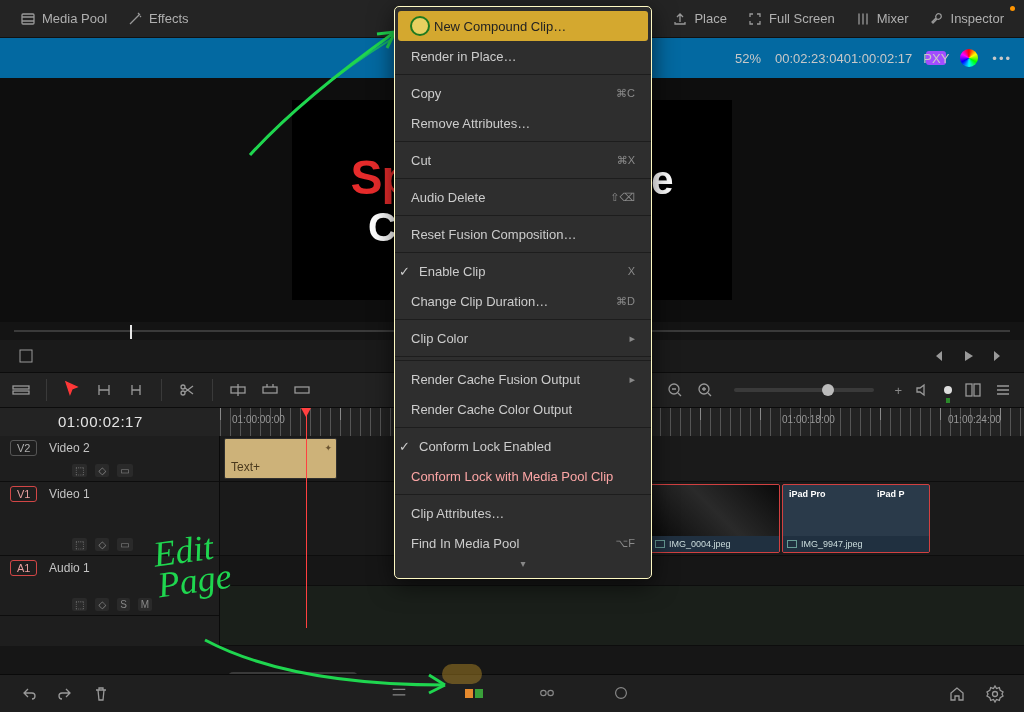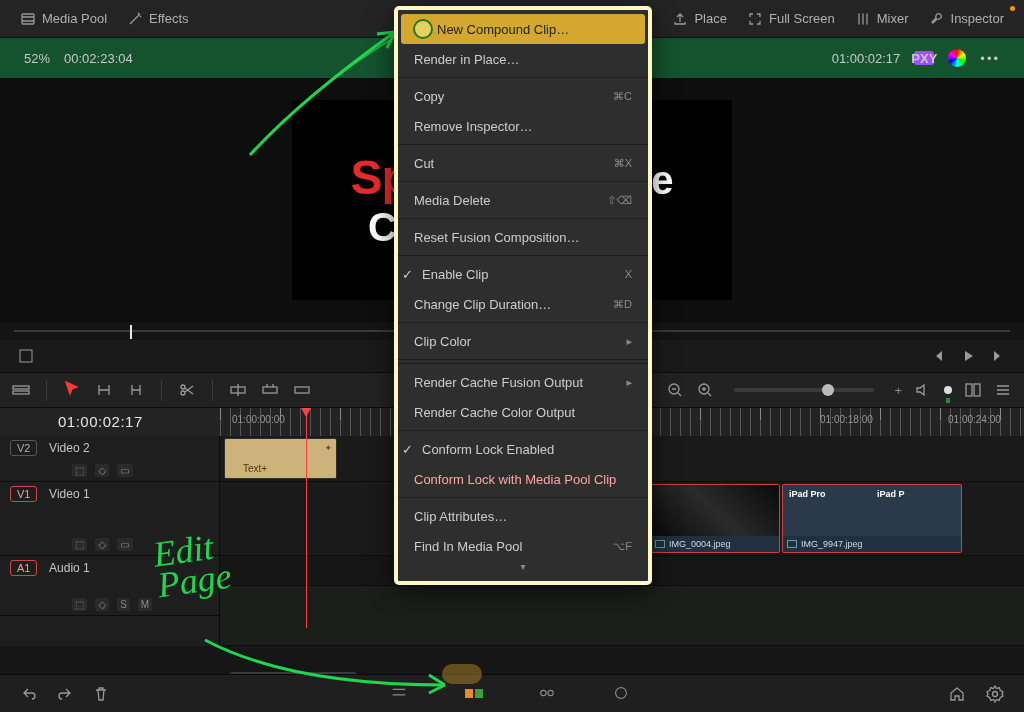--- a/index.html
+++ b/index.html
@@ -5,25 +5,25 @@
 *{margin:0;padding:0;box-sizing:border-box;font-family:-apple-system,BlinkMacSystemFont,'Segoe UI',Arial,sans-serif;-webkit-font-smoothing:antialiased}
 body{background:#1c1c1c;width:1024px;height:712px;overflow:hidden;position:relative;color:#b0b0b0;font-size:13px}
 
 .topbar{height:38px;background:#242424;display:flex;align-items:center;padding:0 10px;border-bottom:1px solid #111}
 .topbar .tbtn{display:flex;align-items:center;gap:6px;padding:4px 10px;cursor:pointer;font-size:13px}
 .topbar .tbtn svg{width:16px;height:16px;fill:none;stroke:#999;stroke-width:1.3}
 .topbar .spacer{flex:1}
 .topbar .tbtn.orange-dot{position:relative}
 .topbar .tbtn.orange-dot::after{content:"";position:absolute;top:-1px;right:-1px;width:5px;height:5px;background:#ff9500;border-radius:50%}
 
-.secbar{height:40px;background:#14532d;display:flex;align-items:center;padding:0 24px;justify-content:space-between}
+.secbar{height:40px;background:#0369a1;display:flex;align-items:center;padding:0 12px;justify-content:flex-end}
 .secbar .left,.secbar .right{display:flex;align-items:center;gap:14px}
 .secbar .left span,.secbar .right span{font-size:13px;color:#c8c8c8}
 .icon-pill{width:20px;height:14px;border-radius:3px}
-.pill-purple{background:#a24dff;color:#fff;font-size:8px;display:flex;align-items:center;justify-content:center;font-weight:700}
+.pill-purple{background:#a24dff;color:#fff;font-size:8px;display:flex;align-items:center;justify-content:center;font-weight:400}
 .colorwheel{width:18px;height:18px;border-radius:50%;background:conic-gradient(red,yellow,lime,cyan,blue,magenta,red)}
 .ellipsis-icon{letter-spacing:2px;font-size:15px;color:#aaa}
 
 .viewer-row{height:244px;display:flex;background:#111}
 .viewer{flex:1;background:#0e0e0e;display:flex;align-items:center;justify-content:center;position:relative}
 .viewer .black-frame{width:440px;height:200px;background:#000;display:flex;flex-direction:column;align-items:center;justify-content:center}
 .title-red{color:#e62b2b;font-size:48px;font-weight:700;letter-spacing:-1px}
 .title-white{color:#fff;font-size:40px;font-weight:700}
 
 .scrub{height:18px;background:#141414;position:relative}
@@ -61,41 +61,41 @@
 .track-head .tname{font-size:12px;color:#c4c4c4}
 .track-head .ticons{position:absolute;bottom:4px;left:72px;display:flex;gap:8px}
 .track-head .ticons span{font-size:10px;color:#888;padding:1px 3px;background:#2a2a2a;border-radius:2px}
 .clips-count{padding:8px 14px;font-size:12px;color:#bbb;border-bottom:1px solid #0d0d0d;height:30px}
 .track-head.audio{height:60px}
 .tracks{flex:1;position:relative}
 .track-row{height:46px;border-bottom:1px solid #0d0d0d;position:relative}
 .track-row.video2{}
 .clip{position:absolute;top:2px;bottom:2px;border-radius:2px;overflow:hidden;border:1px solid #2e2e2e}
 .clip.text{background:#cdb279;left:4px;width:113px}
-.clip.text .lbl{position:absolute;bottom:4px;left:18px;font-size:10px;color:#4a3a1e}
+.clip.text .lbl{position:absolute;bottom:4px;left:6px;font-size:12px;color:#4a3a1e}
 .clip.text .fx{position:absolute;top:4px;right:4px;font-size:9px;color:#6a5430}
 .clip.img{background:#2a3a4a}
 .clip.img.selected{border:1px solid #d24040}
 .clip.img .thumb{position:absolute;inset:0 0 16px 0;background:linear-gradient(45deg,#333,#555,#333)}
 .clip.img .thumb.orange{background:linear-gradient(45deg,#c05020,#e08040,#803010)}
 .clip.img .thumb.dark{background:linear-gradient(45deg,#0a0a0a,#2a2a2a,#0a0a0a)}
 .clip.img .thumb.ipad{background:linear-gradient(45deg,#1a5020,#3aa050);position:relative}
 .clip.img .thumb.ipad::after{content:"iPad Pro";position:absolute;top:4px;left:6px;color:#fff;font-size:9px;font-weight:600}
 .clip.img .thumb.ipad2::after{content:"iPad P"}
 .clip.img .foot{position:absolute;bottom:0;left:0;right:0;height:16px;background:#203040;display:flex;align-items:center;gap:4px;padding:0 4px}
 .clip.img .foot .pic-icon{width:10px;height:8px;border:1px solid #8cb;opacity:.7}
 .clip.img .foot .fname{font-size:9px;color:#cdd;white-space:nowrap;overflow:hidden}
 .track-row.video1{height:74px}
 .track-row.audio{height:60px;background:#1a1f1a;position:relative}
 .track-row.gap{height:30px;background:#161616;border-bottom:1px solid #0d0d0d}
 
 .timeline-scroll{height:46px;background:#161616;position:relative}
 .timeline-scroll .bar{position:absolute;left:228px;width:130px;top:26px;height:10px;background:#3a3a3a;border-radius:5px}
 
-.ctx-menu{position:absolute;left:394px;top:6px;width:258px;background:#2e2e2e;border:4px solid #fef9c3;border-radius:5px;padding:4px 0;z-index:1000;box-shadow:0 6px 24px rgba(0,0,0,.6)}
+.ctx-menu{position:absolute;left:394px;top:6px;width:258px;background:#2e2e2e;border:1px solid #fef9c3;border-radius:5px;padding:4px 0;z-index:1000;box-shadow:0 6px 24px rgba(0,0,0,.6)}
 .ctx-item{height:30px;display:flex;align-items:center;padding:0 16px;font-size:13px;color:#ccc;justify-content:space-between;cursor:pointer}
 .ctx-item.highlight{background:#d4a82f;color:#222;border-radius:3px;margin:0 3px}
 .ctx-item.highlight .check-circle{width:20px;height:20px;border:2px solid #1f7a1f;border-radius:50%;background:#e8d060;display:inline-flex;align-items:center;justify-content:center;margin-right:4px;margin-left:-4px}
 .ctx-item .short{font-size:11px;color:#8a8a8a}
 .ctx-item.disabled{color:#fca5a5}
 .ctx-sep{height:1px;background:#1d1d1d;margin:3px 0}
 .ctx-item .submenu-arrow{font-size:11px;color:#8a8a8a}
 .ctx-item .check{position:absolute;left:4px;color:#ccc}
 .ctx-item.has-check{position:relative;padding-left:24px}
 .ctx-footer-arrow{text-align:center;color:#888;height:16px;font-size:10px}
@@ -276,21 +276,21 @@
       </svg>
   </div>
 </div>
 
 <div style="position:relative">
 <div class="ruler">
   <span class="big-tc">01:00:02:17</span>
   <div class="ticks"></div>
       <div class="ticks-coarse"></div>
   <span class="tc" style="left:232px">01:00:00:00</span>
-  <span class="tc" style="left:820px">01:00:18:00</span>
+  <span class="tc" style="left:782px">01:00:18:00</span>
   <span class="tc" style="left:948px">01:00:24:00</span>
 </div>
 <div class="playhead"></div>
 
 <div class="timeline-area">
   <div class="track-headers">
     <div class="track-head">
       <span class="tnum">V2</span>
       <span class="tname">Video 2</span>
       <div class="ticons">
@@ -327,21 +327,21 @@
       </div>
     </div>
     <div class="track-row video1">
       <div class="clip img selected" style="left:430px;width:130px">
         <div class="thumb dark"></div>
             <div class="foot">
               <span class="pic-icon"></span>
               <span class="fname">IMG_0004.jpeg</span>
             </div>
       </div>
-      <div class="clip img selected" style="left:562px;width:180px">
+      <div class="clip img selected" style="left:562px;width:148px">
         <div class="thumb ipad"></div>
             <div class="thumb ipad ipad2" style="left:88px"></div>
             <div class="foot">
               <span class="pic-icon"></span>
               <span class="fname">IMG_9947.jpeg</span>
             </div>
       </div>
     </div>
     <div class="track-row gap"></div>
     <div class="track-row audio"></div>
@@ -397,30 +397,30 @@
   </div>
   <div class="ctx-item">
       <span>Render in Place…</span>
     </div>
   <div class="ctx-sep"></div>
   <div class="ctx-item">
       <span>Copy</span>
       <span class="short">⌘C</span>
     </div>
   <div class="ctx-item">
-      <span>Remove Inspector…</span>
+      <span>Remove Attributes…</span>
     </div>
   <div class="ctx-sep"></div>
   <div class="ctx-item">
       <span>Cut</span>
       <span class="short">⌘X</span>
     </div>
   <div class="ctx-sep"></div>
   <div class="ctx-item">
-      <span>Media Delete</span>
+      <span>Audio Delete</span>
       <span class="short">⇧⌫</span>
     </div>
   <div class="ctx-sep"></div>
   <div class="ctx-item">
       <span>Reset Fusion Composition…</span>
     </div>
   <div class="ctx-sep"></div>
   <div class="ctx-item has-check">
       <span class="check">✓</span>
       <span>Enable Clip</span>

